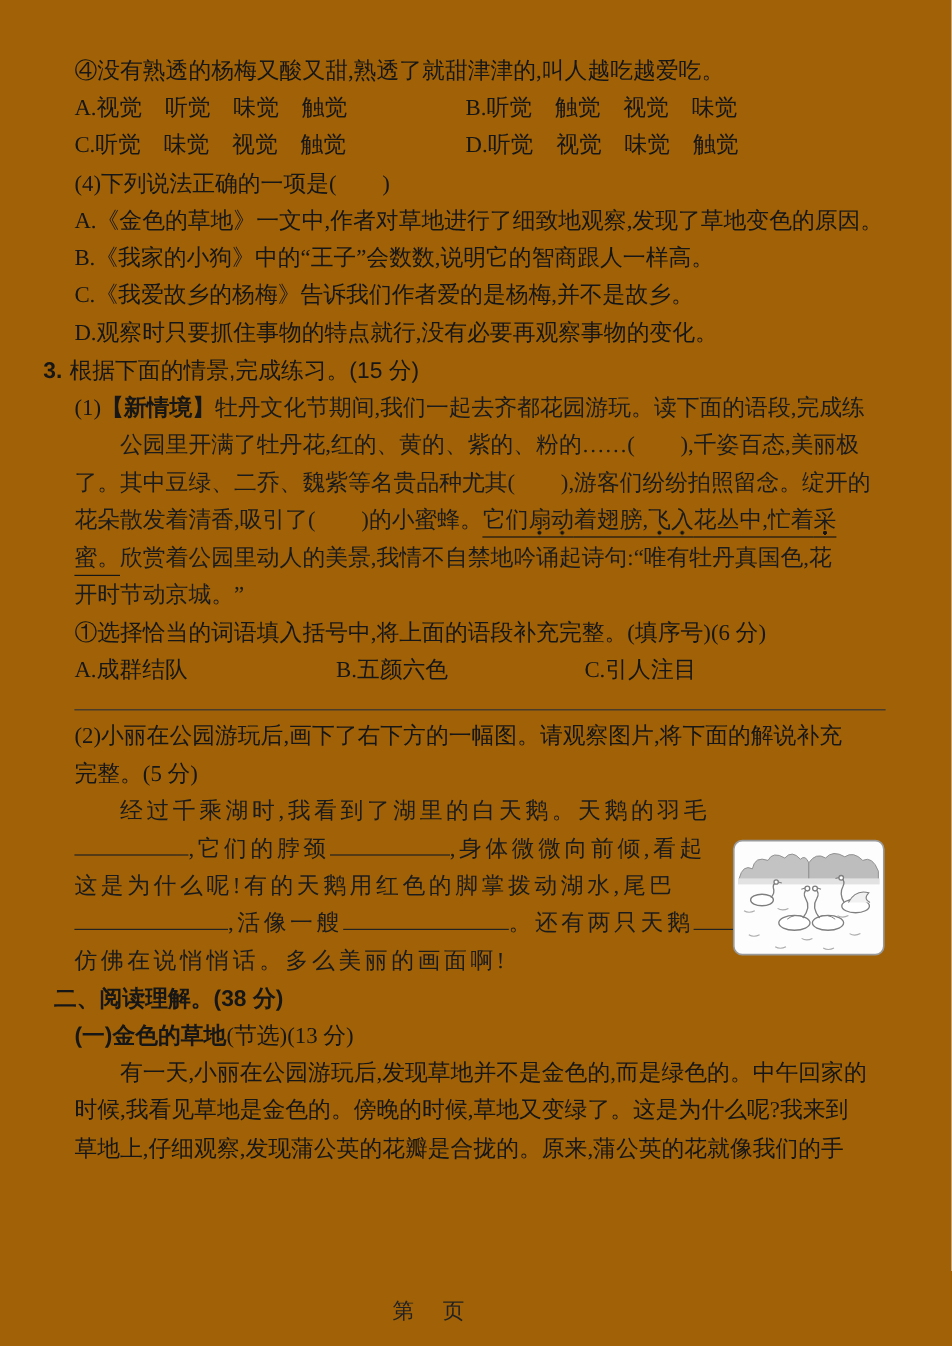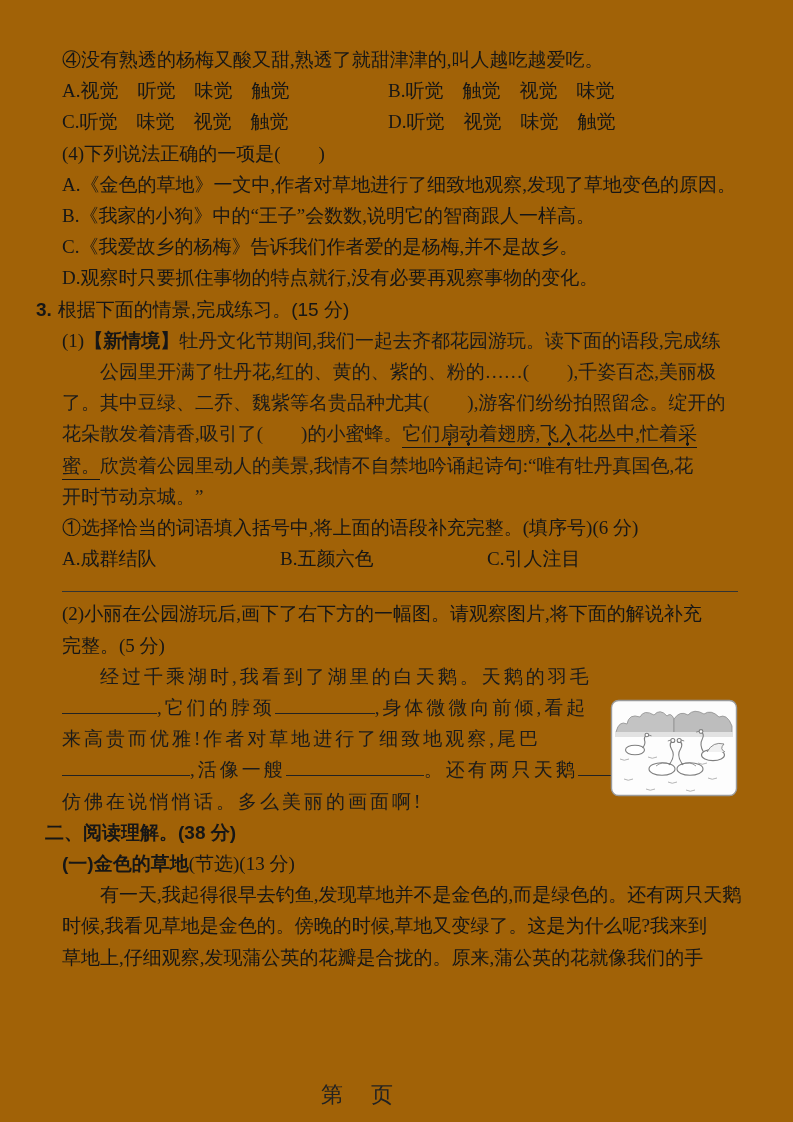--- a/index.html
+++ b/index.html
@@ -28,21 +28,21 @@
   }
   .blank{display:inline-block;height:19px;border-bottom:1.2px solid #222;vertical-align:baseline;}
   .w95{width:95px}.w100{width:100px}.w128{width:128px}.w138{width:138px}.w110{width:110px}
   .answer-rule{border:none;border-top:1.6px solid #333;width:676px;margin:17px 0 6px 0;}
   .narr{letter-spacing:3px;}
   .kai{color:#1b1b1b;}
   .center{text-align:left;}
   .sec-head{font-weight:bold;font-family:"Liberation Sans","DejaVu Sans",sans-serif;}
   .swan-fig{position:absolute;left:610px;top:699px;width:128px;height:98px;}
   .footer{position:absolute;left:0;top:1080px;width:717px;text-align:center;
-    font-family:"Liberation Sans","DejaVu Sans",sans-serif;font-size:22px;letter-spacing:3px;color:#222;}
+    font-family:"Liberation Sans","DejaVu Sans",sans-serif;font-size:18px;letter-spacing:3px;color:#222;}
   .q3stem{font-family:"Liberation Sans","DejaVu Sans",sans-serif;}
 </style>
 </head>
 <body>
 
 <div class="page">
   <div class="content">
 
     <div class="line">④没有熟透的杨梅又酸又甜,熟透了就甜津津的,叫人越吃越爱吃。</div>
     <div class="line cols2">
@@ -82,31 +82,31 @@
 
     <hr class="answer-rule">
 
     <div class="line">(2)小丽在公园游玩后,画下了右下方的一幅图。请观察图片,将下面的解说补充</div>
     <div class="line">完整。(5 分)</div>
 
     <div class="line ind-para kai narr">经过千乘湖时,我看到了湖里的白天鹅。天鹅的羽毛</div>
     <div class="line kai narr">
       <span class="blank w95"></span><span>,它们的脖颈</span><span class="blank w100"></span><span>,身体微微向前倾,看起</span>
     </div>
-    <div class="line kai narr">来高贵而优雅!作者对草地进行了细致地观察,尾巴</div>
+    <div class="line kai narr">这是为什么呢!有的天鹅用红色的脚掌拨动湖水,尾巴</div>
     <div class="line kai narr">
       <span class="blank w128"></span><span>,活像一艘</span><span class="blank w138"></span><span>。还有两只天鹅</span><span class="blank w110"></span><span>,</span>
     </div>
     <div class="line kai narr">仿佛在说悄悄话。多么美丽的画面啊!</div>
 
     <div class="line hang-sec sec-head">二、阅读理解。(38 分)</div>
     <div class="line center">
       <span class="bold sans">(一)金色的草地</span><span>(节选)(13 分)</span>
     </div>
-    <div class="line ind-para">有一天,我起得很早去钓鱼,发现草地并不是金色的,而是绿色的。还有两只天鹅</div>
+    <div class="line ind-para">有一天,小丽在公园游玩后,发现草地并不是金色的,而是绿色的。中午回家的</div>
     <div class="line">时候,我看见草地是金色的。傍晚的时候,草地又变绿了。这是为什么呢?我来到</div>
     <div class="line">草地上,仔细观察,发现蒲公英的花瓣是合拢的。原来,蒲公英的花就像我们的手</div>
 
   </div>
 
   <div class="swan-fig">
     <svg width="128" height="98" viewBox="0 0 128 98" xmlns="http://www.w3.org/2000/svg">
       <rect x="1.5" y="1.5" width="125" height="95" rx="7" fill="#fdfdfd" stroke="#9a9a9a" stroke-width="1.4"></rect>
       <path d="M6 33 Q9 21 17 25 Q19 14 30 18 Q34 10 44 16 Q50 9 57 17 Q61 13 64 20 L64 34 L6 34 Z" fill="#c3c3c3" stroke="#8f8f8f" stroke-width="0.8"></path>
       <path d="M64 34 L64 20 Q70 11 78 16 Q84 9 94 15 Q101 10 109 18 Q117 14 122 27 L122 34 Z" fill="#bdbdbd" stroke="#8f8f8f" stroke-width="0.8"></path>

